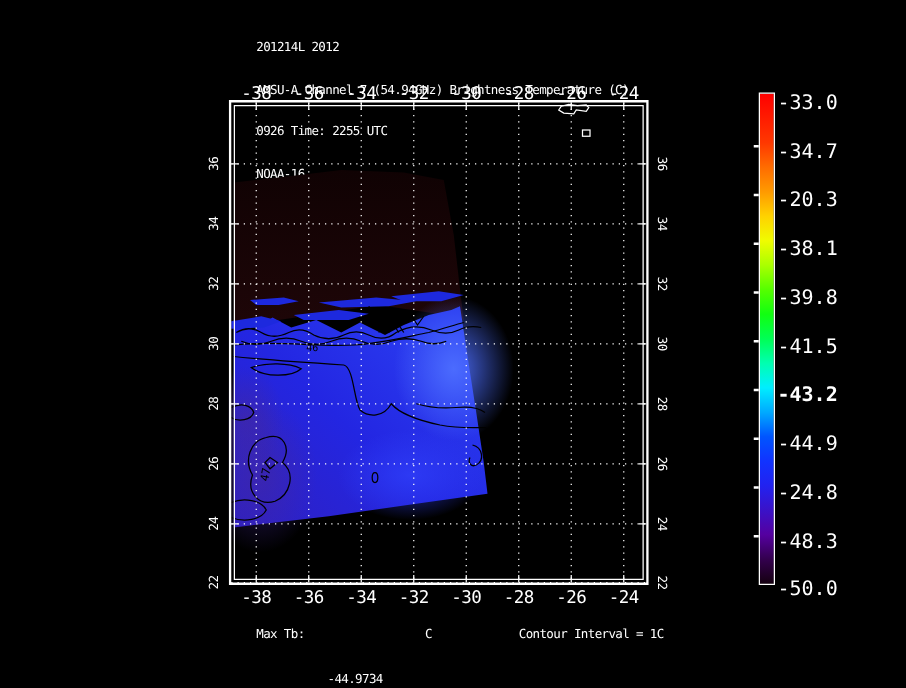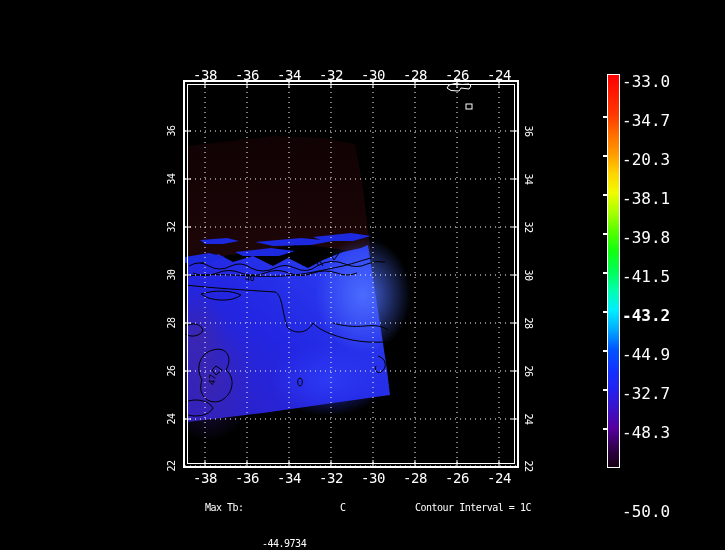--- a/index.html
+++ b/index.html
@@ -25,20 +25,26 @@
           #00ff55 50%, #00ffb0 55%, #00eeff 60%, #00aaff 65%, #0055ff 70%,
           #1133ff 75%, #2222f0 80%, #3a12c8 85%, #5500a0 90%, #33004e 95%,
           #150010 100%);}
   .cb-tick{position:absolute;left:603px;width:4px;height:2px;background:#fff;}
 </style>
 </head>
 <body>
 
 <div id="stage">
 
+  <div class="abs mono" style="left:205px;top:11px;">
+    <div class="title-line">201214L 2012</div>
+    <div class="title-line">AMSU-A Channel 7 (54.94GHz) Brightness Temperature (C)</div>
+    <div class="title-line">0926 Time: 2255 UTC</div>
+    <div class="title-line">NOAA-16</div>
+  </div>
 
   <svg class="abs" style="left:183px;top:80px;" width="336" height="388" viewBox="0 0 336 388">
     <defs>
       <linearGradient id="darkGrad" x1="0" y1="0" x2="0" y2="1">
         <stop offset="0" stop-color="#100203"></stop>
         <stop offset="1" stop-color="#1e0608"></stop>
       </linearGradient>
       <linearGradient id="swathGrad" x1="0" y1="1" x2="0.85" y2="0.2">
         <stop offset="0" stop-color="#2f1fc0"></stop>
         <stop offset="0.55" stop-color="#2326e2"></stop>
@@ -204,22 +210,22 @@
   <div class="cb-tick" style="top:428px;"></div>
 
   <span class="abs cb-label" style="left:622px;top:72px;">-33.0</span>
   <span class="abs cb-label" style="left:622px;top:111px;">-34.7</span>
   <span class="abs cb-label" style="left:622px;top:150px;">-20.3</span>
   <span class="abs cb-label" style="left:622px;top:189px;">-38.1</span>
   <span class="abs cb-label" style="left:622px;top:228px;">-39.8</span>
   <span class="abs cb-label" style="left:622px;top:267px;">-41.5</span>
   <span class="abs cb-label" style="left:622px;top:306px;font-weight:bold;">-43.2</span>
   <span class="abs cb-label" style="left:622px;top:345px;">-44.9</span>
-  <span class="abs cb-label" style="left:622px;top:384px;">-32.7</span>
+  <span class="abs cb-label" style="left:622px;top:384px;">-24.8</span>
   <span class="abs cb-label" style="left:622px;top:423px;">-48.3</span>
-  <span class="abs cb-label" style="left:622px;top:461px;margin-top:41px;">-50.0</span>
+  <span class="abs cb-label" style="left:622px;top:461px;">-50.0</span>
 
   <span class="abs mono" style="left:205px;top:502px;">Max Tb:</span>
   <span class="abs mono" style="left:262px;top:502px;margin-top:36px;">-44.9734</span>
   <span class="abs mono" style="left:340px;top:502px;">C</span>
   <span class="abs mono" style="left:415px;top:502px;">Contour Interval = 1C</span>
 
 </div>
 
 </body></html>

